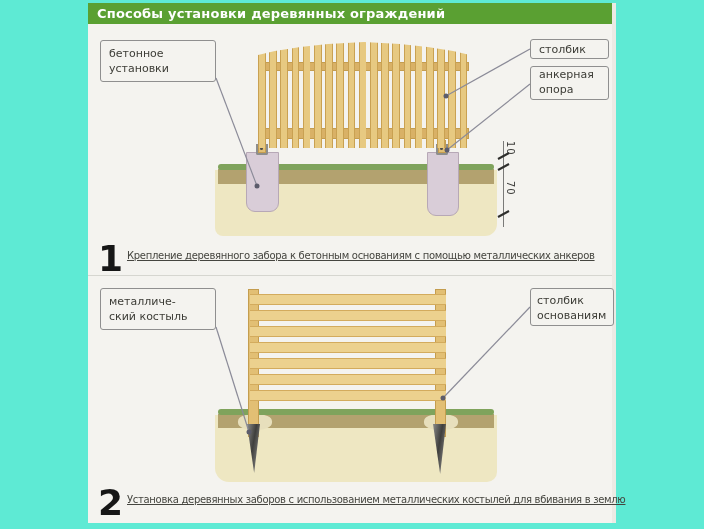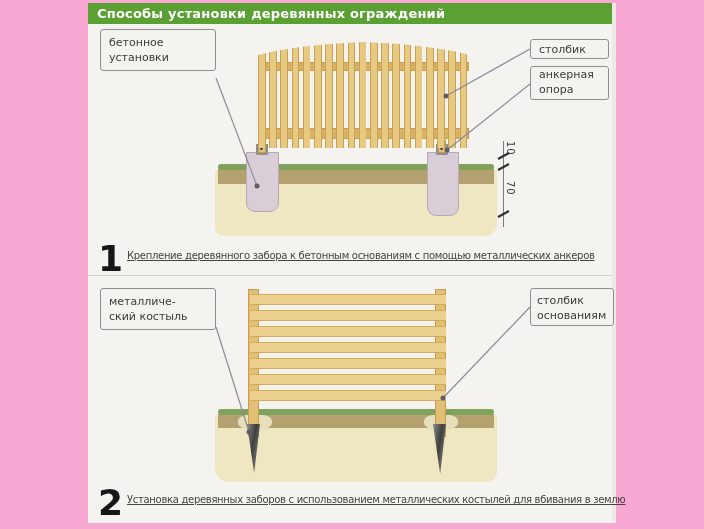--- a/index.html
+++ b/index.html
@@ -1,17 +1,17 @@
 <!DOCTYPE html>
 <html><head>
 <meta charset="utf-8">
 <style>
   html,body{margin:0;padding:0;background:#ffffff;}
   .canvas{
-    position:relative;width:704px;height:529px;background:#f9a8d4;overflow:hidden;
+    position:relative;width:704px;height:529px;background:#5eead4;overflow:hidden;
     font-family:"DejaVu Sans","Liberation Sans",sans-serif;color:#3e3e38;
   }
   .abs{position:absolute;}
   .strip{left:88px;top:3px;width:524px;height:520px;background:#f4f3ef;}
   .strip-edge{left:612px;top:3px;width:4px;height:520px;background:#eceae4;}
   .header-bar{
     left:88px;top:3px;width:524px;height:21px;background:#5aa032;
     color:#ffffff;font-weight:bold;font-size:13px;line-height:21px;
     padding-left:9px;box-sizing:border-box;letter-spacing:.2px;
   }
@@ -58,21 +58,21 @@
   .d2-grass{left:218px;top:409px;width:276px;height:6px;background:#7fa35c;border-radius:3px;}
   .post{width:11px;background:#e2bf74;border:1px solid #c49d4f;box-sizing:border-box;}
   .post-l{left:248px;top:289px;height:148px;} .post-r{left:435px;top:289px;height:148px;}
   .rails{
     left:250px;top:294px;width:196px;height:107px;
     background:repeating-linear-gradient(180deg,#d3ab5d 0 1px,#ecd18e 1px 10px,#d3ab5d 10px 11px,rgba(0,0,0,0) 11px 16px);
   }
   .spike{clip-path:polygon(0 0,100% 0,55% 100%);background:linear-gradient(100deg,#8a8a88 0%,#3f3f3d 45%,#9a9a98 100%);}
   .spike-l{left:247px;top:424px;width:13px;height:49px;} .spike-r{left:433px;top:424px;width:13px;height:50px;}
   
-  .cb1{left:100px;top:29px;width:116px;height:42px;}
+  .cb1{left:100px;top:40px;width:116px;height:42px;}
   .cbR1{left:530px;top:39px;width:79px;height:20px;padding:2px 8px;line-height:15px;}
   .cbR2{left:530px;top:66px;width:79px;height:34px;padding:0 8px;}
   .cb2{left:100px;top:288px;width:116px;height:42px;}
   .cbR3{left:530px;top:288px;width:84px;height:38px;padding:4px 6px;}
   .overlay{left:0;top:0;width:704px;height:529px;pointer-events:none;}
 </style>
 </head>
 <body>
 
 <div class="canvas">

